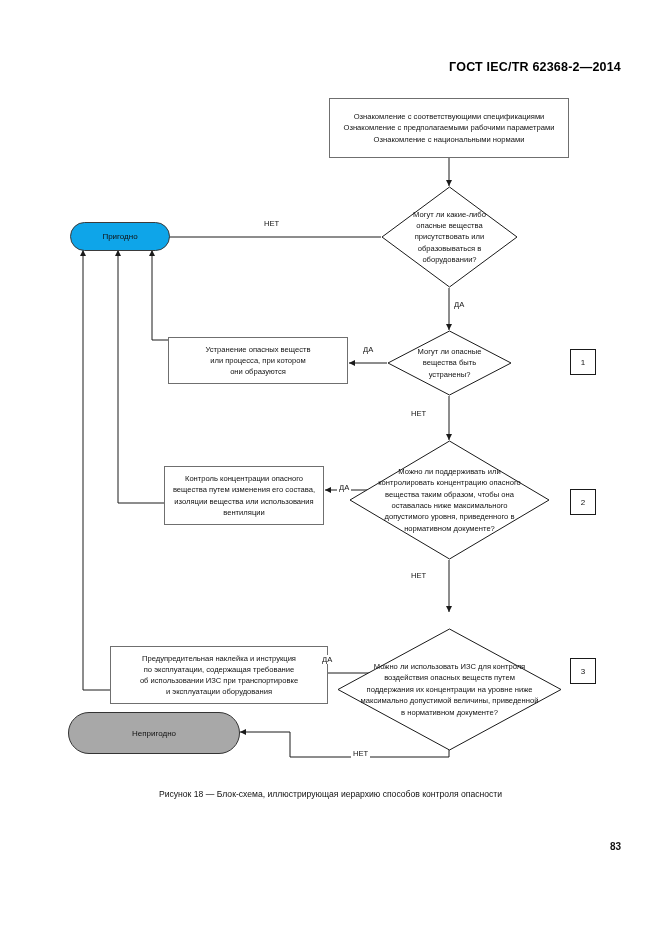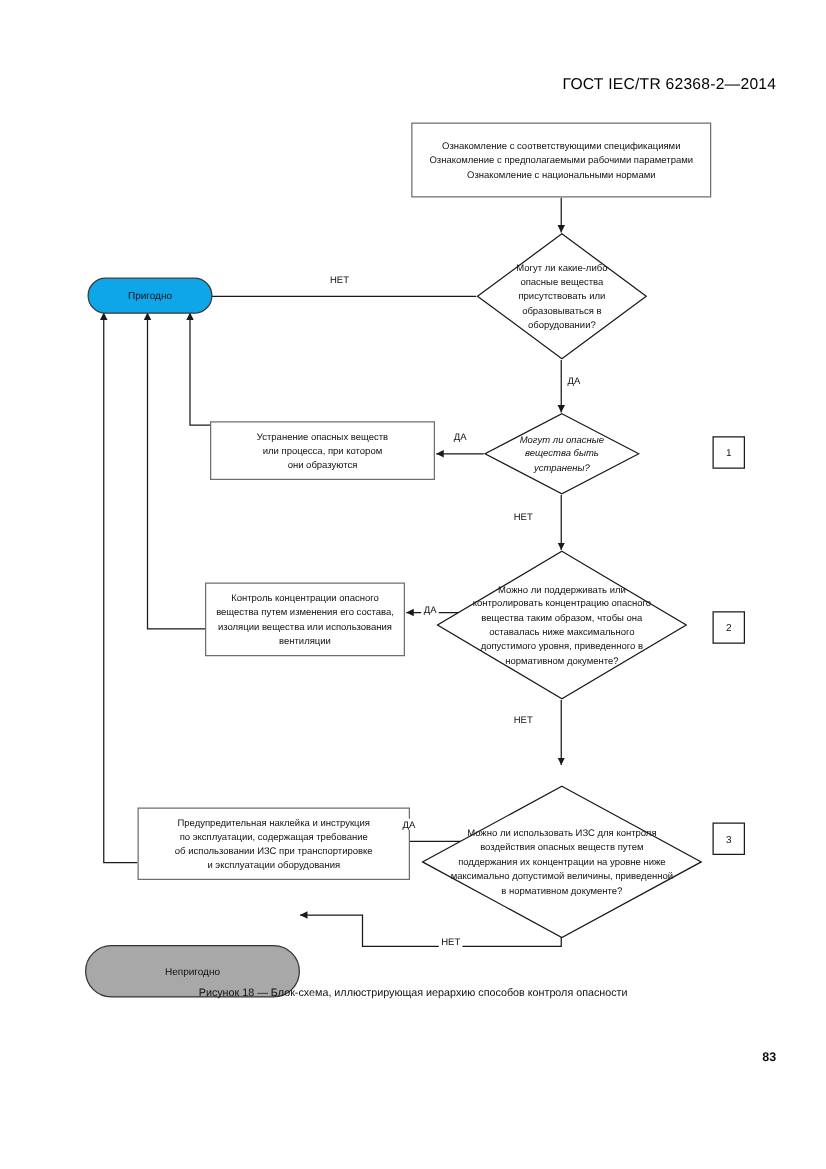--- a/index.html
+++ b/index.html
@@ -6,21 +6,21 @@
   body{
     width:661px;height:935px;position:relative;overflow:hidden;
     font-family:"Liberation Sans","DejaVu Sans",sans-serif;
     color:#1a1a1a;
   }
   .page{position:absolute;left:0;top:0;width:661px;height:935px;}
 
   
   .doc-header{
     position:absolute;left:0;top:60px;width:621px;
-    text-align:right;font-size:12.5px;font-weight:normal;
+    text-align:right;font-size:12.5px;font-weight:bold;
     letter-spacing:.2px;color:#000;
   }
 
   
   svg.wires{position:absolute;left:0;top:0;width:661px;height:935px;}
 
   
   .box{
     position:absolute;box-sizing:border-box;
     border:1px solid #6f6f6f;background:#fff;
@@ -45,21 +45,21 @@
   }
 
   
   .term{
     position:absolute;box-sizing:border-box;
     border:1px solid #3b3b3b;
     display:flex;align-items:center;justify-content:center;
     text-align:center;font-size:8px;color:#111;
   }
   .term-ok{border-radius:26px;background:#0ea5e9;}
-  .term-bad{border-radius:30px;background:#a8a8a8;border-color:#333;margin-top:44px;}
+  .term-bad{border-radius:30px;background:#a8a8a8;border-color:#333;}
 
   
   .numbox{
     position:absolute;box-sizing:border-box;
     width:26px;height:26px;border:1.3px solid #1a1a1a;background:#fff;
     display:flex;align-items:center;justify-content:center;
     font-size:8px;color:#111;
   }
 
   
@@ -138,21 +138,21 @@
     <div class="dtext">
       <span>Могут ли</span>
       <span>какие-либо</span>
       <span>опасные вещества</span>
       <span>присутствовать или</span>
       <span>образовываться</span>
       <span>в оборудовании?</span>
     </div>
   </div>
 
-  <div class="diamond" style="left:387px;top:330px;width:125px;height:66px;font-style:italic;">
+  <div class="diamond" style="left:387px;top:330px;width:125px;height:66px;">
     <svg class="dshape" viewBox="0 0 125 66" preserveAspectRatio="none">
       <polygon points="62.5,1 124,33 62.5,65 1,33" fill="#fff" stroke="#1a1a1a" stroke-width="1"></polygon>
     </svg>
     <div class="dtext">
       <span>Могут ли опасные</span>
       <span>вещества быть</span>
       <span>устранены?</span>
     </div>
   </div>
 

